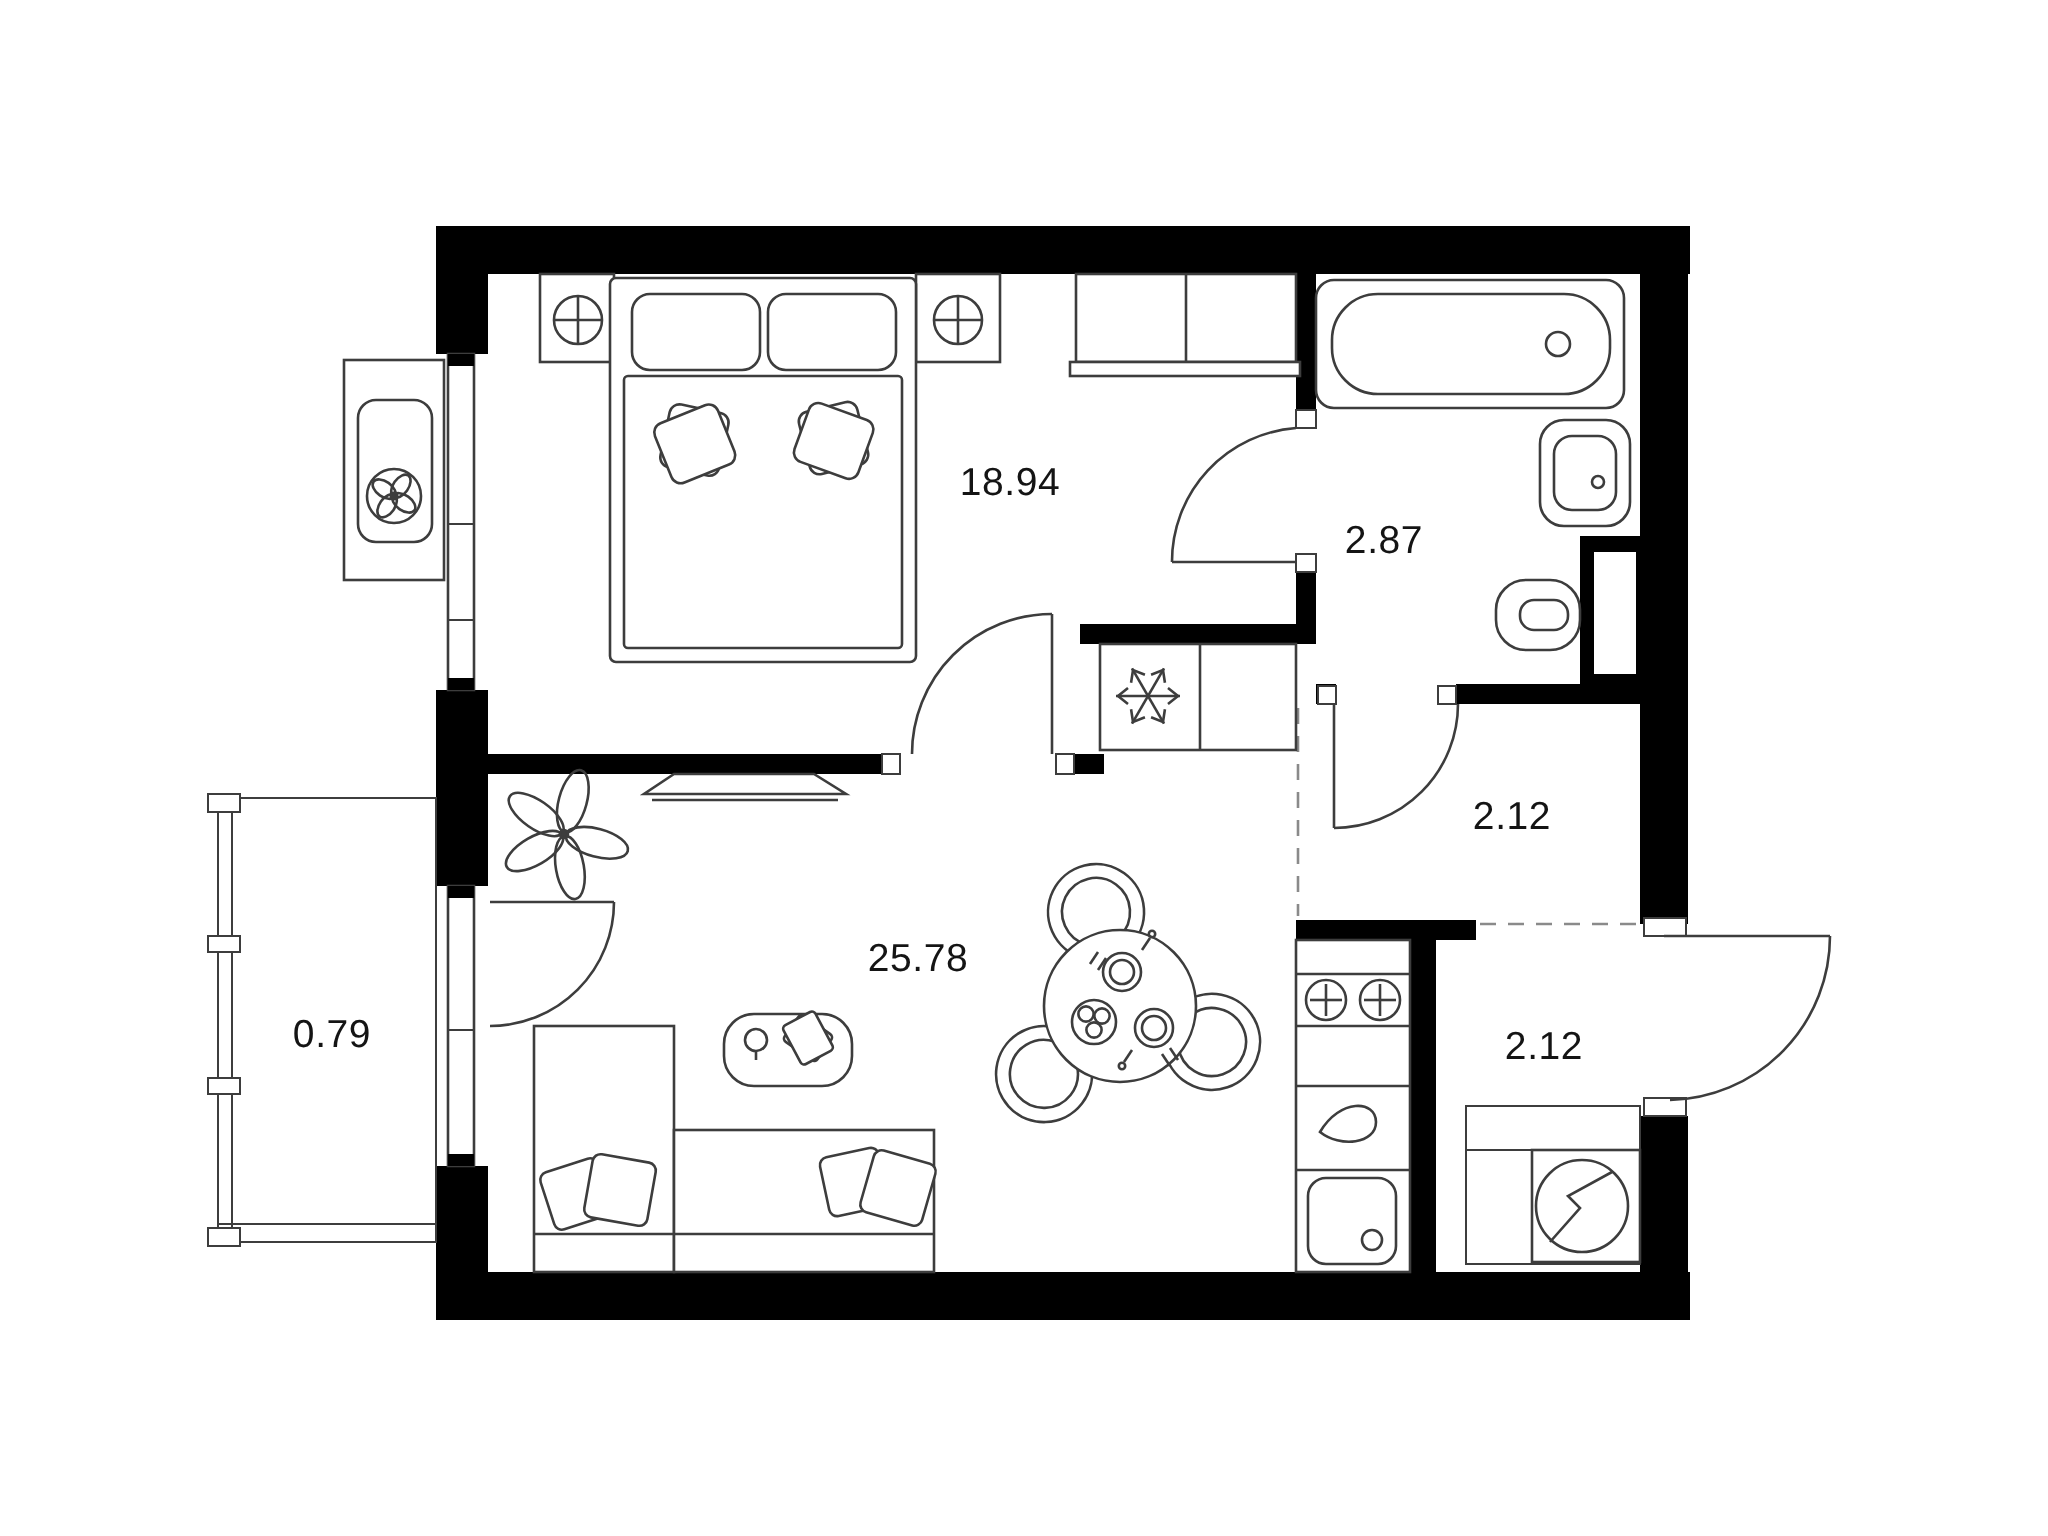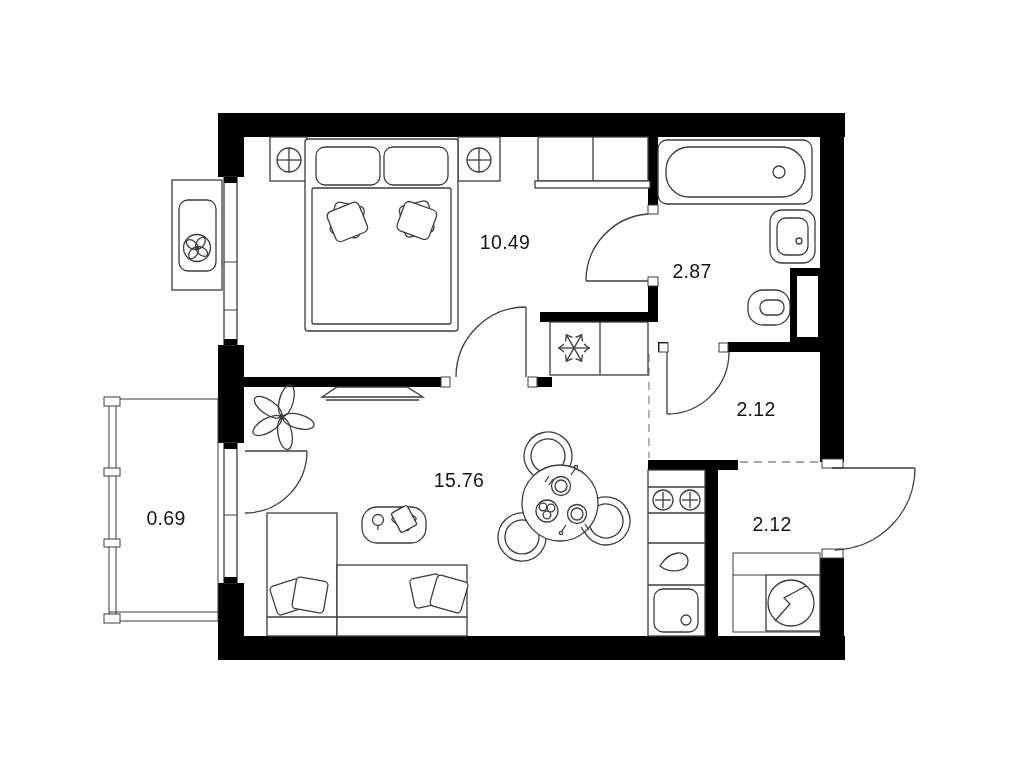--- a/index.html
+++ b/index.html
@@ -310,20 +310,20 @@
       <circle cx="0" cy="0" r="13.5"></circle>
       <ellipse cx="6" cy="0" rx="6.5" ry="3.8" transform="rotate(35)"></ellipse>
       <ellipse cx="6" cy="0" rx="6.5" ry="3.8" transform="rotate(125)"></ellipse>
       <ellipse cx="6" cy="0" rx="6.5" ry="3.8" transform="rotate(215)"></ellipse>
       <ellipse cx="6" cy="0" rx="6.5" ry="3.8" transform="rotate(305)"></ellipse>
       <circle cx="0" cy="0" r="1.6" fill="#3d3d3d"></circle>
     </g>
   </g>
 </svg>
 
-<div class="room-label" style="left:505px;top:242px">10.49</div>
+<div class="room-label" style="left:505px;top:242px">18.94</div>
 <div class="room-label" style="left:692px;top:271px">2.87</div>
 <div class="room-label" style="left:756px;top:409px">2.12</div>
 <div class="room-label" style="left:772px;top:524px">2.12</div>
-<div class="room-label" style="left:459px;top:480px">15.76</div>
-<div class="room-label" style="left:166px;top:518px">0.69</div>
+<div class="room-label" style="left:459px;top:480px">25.78</div>
+<div class="room-label" style="left:166px;top:518px">0.79</div>
 
 </div>
 
 </body></html>

